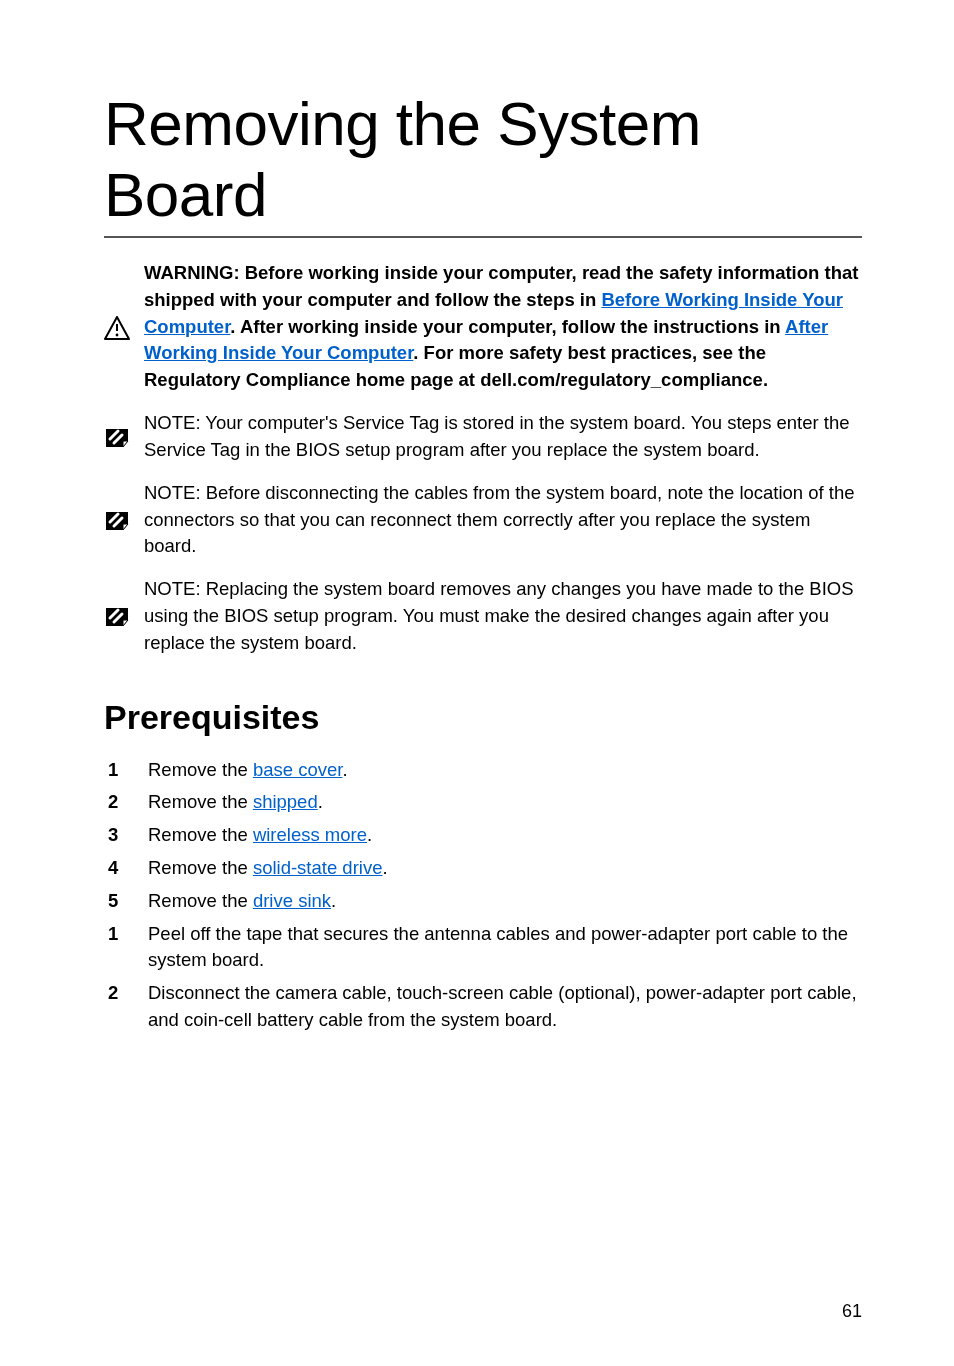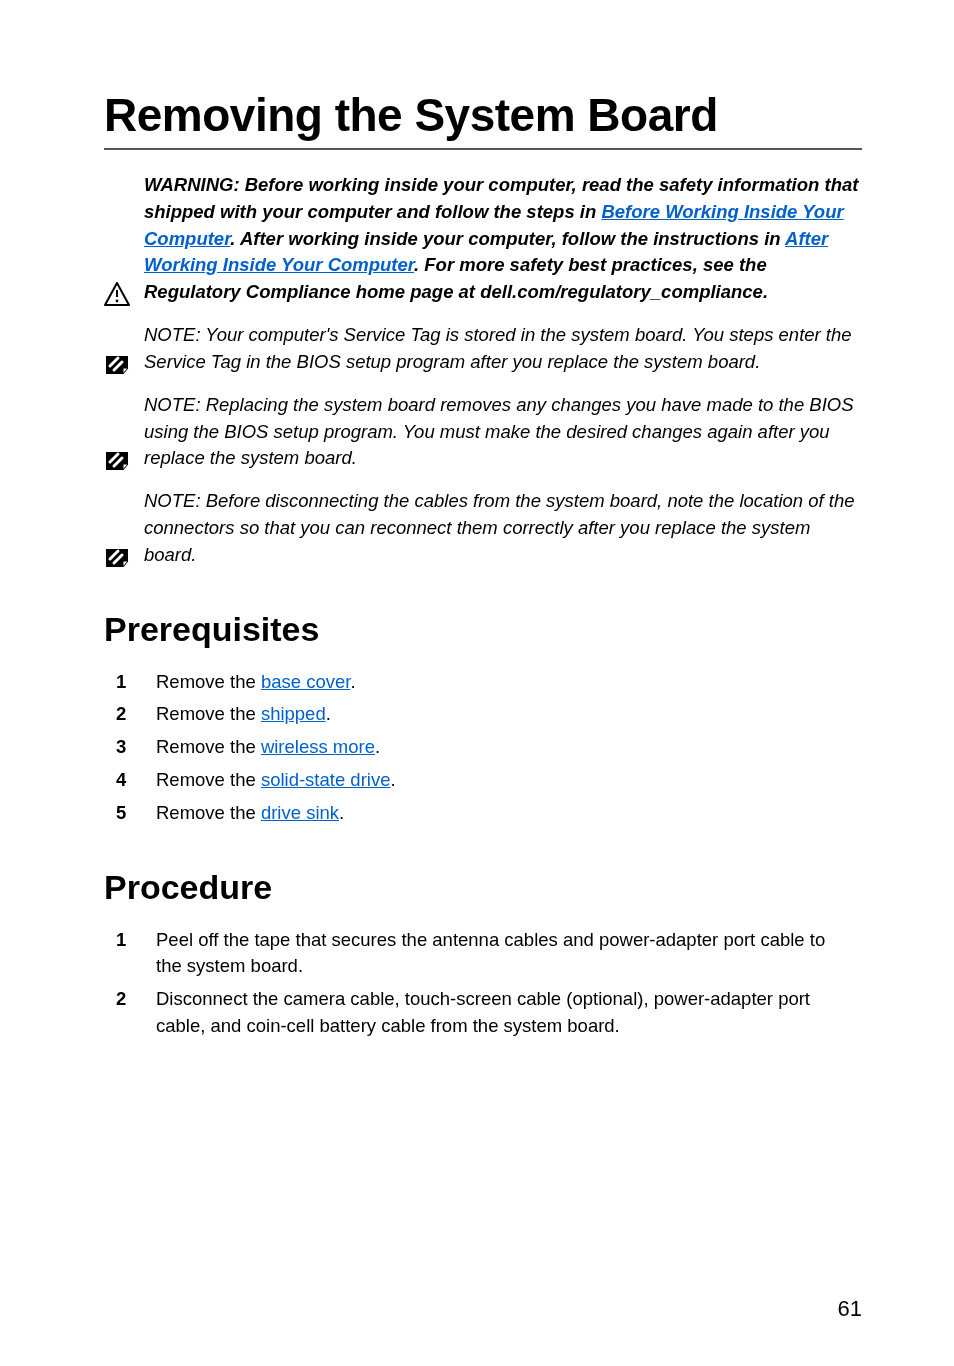--- a/index.html
+++ b/index.html
@@ -11,35 +11,34 @@
     width: 954px;
     height: 1366px;
     box-sizing: border-box;
     position: relative;
   }
   .page {
     padding: 88px 92px 40px 104px;
     box-sizing: border-box;
   }
   h1.title {
-    font-size: 46px;
-    font-weight: bold;
+    font-size: 62px;
+    font-weight: normal;
     margin: 0 0 6px 0;
     letter-spacing: -0.5px;
   }
   .title-rule {
     border: none;
     border-top: 2px solid #555;
     margin: 0 0 22px 0;
   }
   .icon-block {
     display: flex;
-    align-items: flex-end;
+    align-items: center;
     margin-bottom: 16px;
-    font-style: italic;
   }
   .icon-cell {
     flex: 0 0 40px;
     display: flex;
     justify-content: flex-start;
     align-items: flex-start;
     padding-top: 2px;
   }
   .icon-text {
     flex: 1;
@@ -61,21 +60,21 @@
   .note-svg { width: 26px; height: 22px; }
 
   h2.section {
     font-size: 34px;
     font-weight: bold;
     margin: 41px 0 20px 0;
   }
   ol.numlist {
     list-style: none;
     padding: 0;
-    margin: 12px;
+    margin: 4px;
     counter-reset: item;
   }
   ol.numlist > li {
     counter-increment: item;
     position: relative;
     padding-left: 40px;
     font-size: 18.5px;
     line-height: 1.45;
     margin-bottom: 6px;
   }
@@ -88,21 +87,21 @@
     width: 24px;
   }
   .inline-link {
     color: #0060cc;
     text-decoration: underline;
   }
   .pagenum {
     position: absolute;
     bottom: 44px;
     right: 92px;
-    font-size: 22px;
+    font-size: 18px;
   }
 </style>
 </head>
 <body>
 
 <div class="page">
   <h1 class="title">Removing the System Board</h1>
   <hr class="title-rule">
 
   <div class="icon-block">
@@ -137,36 +136,36 @@
     <div class="icon-cell">
       <svg class="note-svg" viewBox="0 0 26 22">
         <polygon points="2,2 24,2 24,14 19,20 2,20" fill="#000"></polygon>
         <line x1="6" y1="12" x2="14" y2="4" stroke="#fff" stroke-width="3" stroke-linecap="round"></line>
         <line x1="10" y1="16" x2="18" y2="8" stroke="#fff" stroke-width="3" stroke-linecap="round"></line>
         <polygon points="24,14 19,14 19,20" fill="#fff"></polygon>
         <polygon points="24,14 19,14 19,20 24,14" fill="none" stroke="#000" stroke-width="1"></polygon>
       </svg>
     </div>
     <div class="icon-text">
-      <span class="note-label">NOTE: </span><span>Replacing the system board removes any changes you have made to the BIOS using the BIOS setup program. You must make the desired changes again after you replace the system board.</span>
+      <span class="note-label">NOTE: </span><span>Before disconnecting the cables from the system board, note the location of the connectors so that you can reconnect them correctly after you replace the system board.</span>
     </div>
   </div>
 
   <div class="icon-block">
     <div class="icon-cell">
       <svg class="note-svg" viewBox="0 0 26 22">
         <polygon points="2,2 24,2 24,14 19,20 2,20" fill="#000"></polygon>
         <line x1="6" y1="12" x2="14" y2="4" stroke="#fff" stroke-width="3" stroke-linecap="round"></line>
         <line x1="10" y1="16" x2="18" y2="8" stroke="#fff" stroke-width="3" stroke-linecap="round"></line>
         <polygon points="24,14 19,14 19,20" fill="#fff"></polygon>
         <polygon points="24,14 19,14 19,20 24,14" fill="none" stroke="#000" stroke-width="1"></polygon>
       </svg>
     </div>
     <div class="icon-text">
-      <span class="note-label">NOTE: </span><span>Before disconnecting the cables from the system board, note the location of the connectors so that you can reconnect them correctly after you replace the system board.</span>
+      <span class="note-label">NOTE: </span><span>Replacing the system board removes any changes you have made to the BIOS using the BIOS setup program. You must make the desired changes again after you replace the system board.</span>
     </div>
   </div>
 
   <h2 class="section">Prerequisites</h2>
   <ol class="numlist">
     <li>
       <span>Remove the </span><a href="#" class="inline-link">base cover</a><span>.</span>
     </li>
     <li>
       <span>Remove the </span><a href="#" class="inline-link">shipped</a><span>.</span>
@@ -175,21 +174,20 @@
       <span>Remove the </span><a href="#" class="inline-link">wireless more</a><span>.</span>
     </li>
     <li>
       <span>Remove the </span><a href="#" class="inline-link">solid-state drive</a><span>.</span>
     </li>
     <li>
       <span>Remove the </span><a href="#" class="inline-link">drive sink</a><span>.</span>
     </li>
   </ol>
 
-  <h2 class="section">Procedure</h2>
   <ol class="numlist">
     <li>
       <span>Peel off the tape that secures the antenna cables and power-adapter port cable to the system board.</span>
     </li>
     <li>
       <span>Disconnect the camera cable, touch-screen cable (optional), power-adapter port cable, and coin-cell battery cable from the system board.</span>
     </li>
   </ol>
 </div>
 

